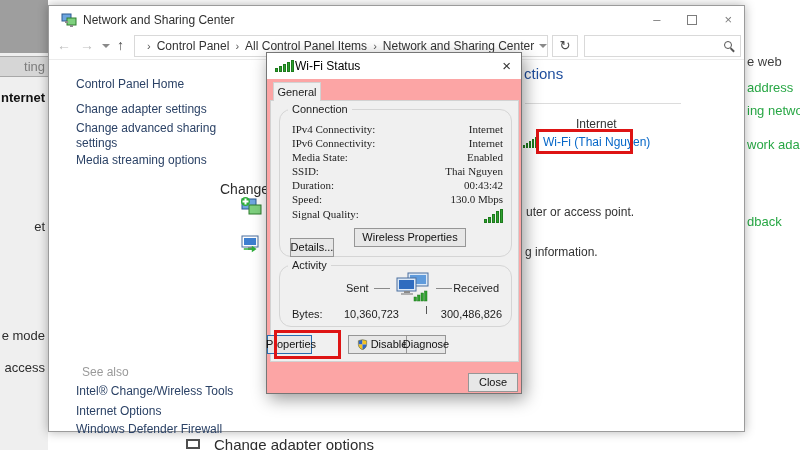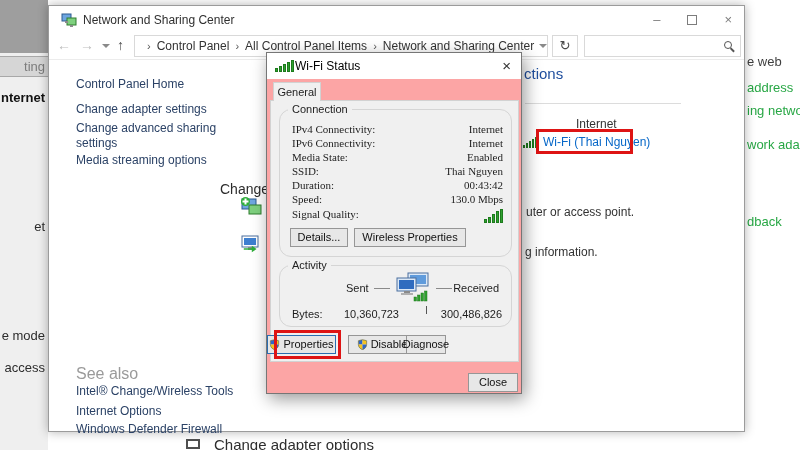--- a/index.html
+++ b/index.html
@@ -38,21 +38,21 @@
   .addressbar .sep { color:#555; font-size:11px; padding:0 1px; }
   .addressbar .bar-chev { margin-left:auto; }
   .refreshbtn { position:absolute; left:503px; top:2px; width:26px; height:22px; border:1px solid #d9d9d9; background:#fff; text-align:center; line-height:20px; font-size:13px; color:#4a4a4a; }
   .searchbox { position:absolute; left:535px; top:2px; width:157px; height:22px; border:1px solid #d9d9d9; background:#fff; }
   .searchbox input { position:absolute; left:4px; top:1px; width:128px; height:18px; border:none; outline:none; font-size:12px; background:transparent; }
   .mag { position:absolute; right:8px; top:5px; width:8px; height:8px; border:1.5px solid #555; border-radius:50%; }
   .mag::after { content:""; position:absolute; width:5px; height:1.5px; background:#555; transform:rotate(45deg); right:-4px; bottom:-2px; }
 
   .side-link { position:absolute; left:27px; font-size:12px; color:#2b4266; white-space:nowrap; cursor:pointer; }
   .side-link.wrap { width:150px; white-space:normal; line-height:15px; }
-  .side-muted { position:absolute; left:27px; font-size:16px; color:#9a9a9a; }
+  .side-muted { position:absolute; left:33px; font-size:12px; color:#9a9a9a; }
 
   .frag-heading { position:absolute; font-size:15px; color:#1f4e9e; white-space:nowrap; }
   .frag-text { position:absolute; font-size:12px; color:#333; white-space:nowrap; }
   .frag-bold { position:absolute; font-size:12px; font-weight:bold; color:#111; white-space:nowrap; }
   .hline { position:absolute; height:1px; background:#dcdcdc; }
   .wifi-link { position:absolute; font-size:12px; color:#0667c8; white-space:nowrap; cursor:pointer; }
   .red-box { position:absolute; border:3px solid #de1414; }
 
   
   .sigbars { display:flex; align-items:flex-end; gap:1px; }
@@ -241,21 +241,21 @@
           <span style="line-height:17px">Signal Quality:</span>
           <span class="sigbars">
             <span style="height:4px"></span>
               <span style="height:6px"></span>
               <span style="height:9px"></span>
               <span style="height:12px"></span>
               <span style="height:14px"></span>
           </span>
         </div>
       </div>
-      <div class="dlg-btn" style="left:10px;top:118px;width:58px">Details...</div>
+      <div class="dlg-btn" style="left:10px;top:128px;width:44px">Details...</div>
       <div class="dlg-btn" style="left:74px;top:118px;width:112px">Wireless Properties</div>
     </div>
 
     <div class="groupbox" style="left:12px;top:212px;width:233px;height:62px">
       <span class="gb-label">Activity</span>
       <span class="act-label" style="left:66px;top:16px">Sent</span>
       <div class="act-dash" style="left:94px;top:22px"></div>
       <svg class="abs" style="left:116px;top:6px" width="34" height="30" viewBox="0 0 34 30">
         <rect x="12" y="1" width="20" height="13" fill="#dce9f7" stroke="#4a6e9e"></rect>
         <rect x="14" y="3" width="16" height="9" fill="#5f9bdc"></rect>
@@ -271,21 +271,21 @@
         </g>
       </svg>
       <div class="act-dash" style="left:156px;top:22px"></div>
       <span class="act-label" style="right:12px;top:16px">Received</span>
       <span class="act-label" style="left:12px;top:42px">Bytes:</span>
       <span class="act-label" style="right:112px;top:42px">10,360,723</span>
       <div class="act-tick" style="left:146px;top:40px"></div>
       <span class="act-label" style="right:9px;top:42px">300,486,826</span>
     </div>
 
-    <div class="dlg-btn focus" style="left:0;top:282px;width:69px">
+    <div class="dlg-btn focus" style="left:0;top:282px;width:45px">
       <svg width="11" height="11" viewBox="0 0 16 16">
         <defs>
             <clipPath id="shA">
               <path d="M8 1L14 2.5V8c0 4-3 6.5-6 7.5C5 14.5 2 12 2 8V2.5z"></path>
             </clipPath>
           </defs>
         <g clip-path="url(#shA)">
           <rect x="0" y="0" width="8" height="8" fill="#2e66c9"></rect>
             <rect x="8" y="0" width="8" height="8" fill="#f6c41f"></rect>
           <rect x="0" y="8" width="8" height="8" fill="#f6c41f"></rect>

